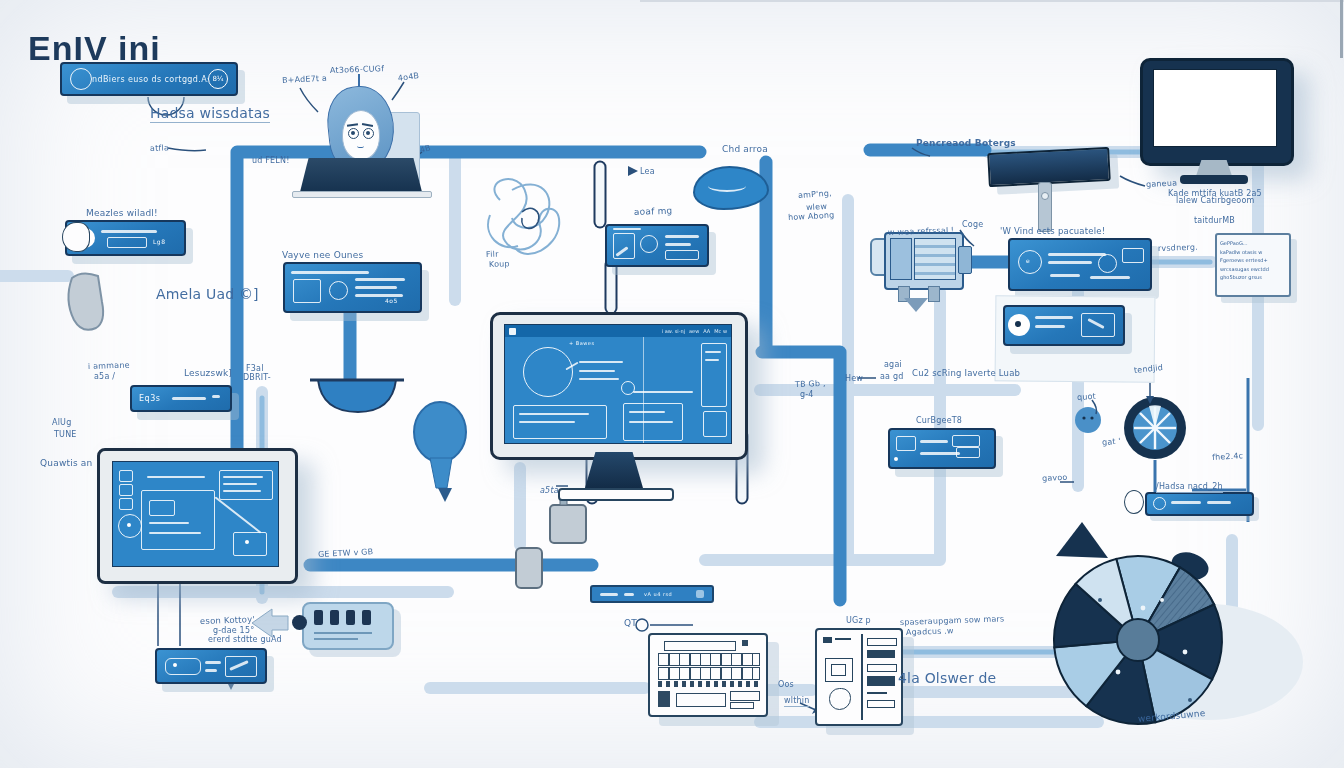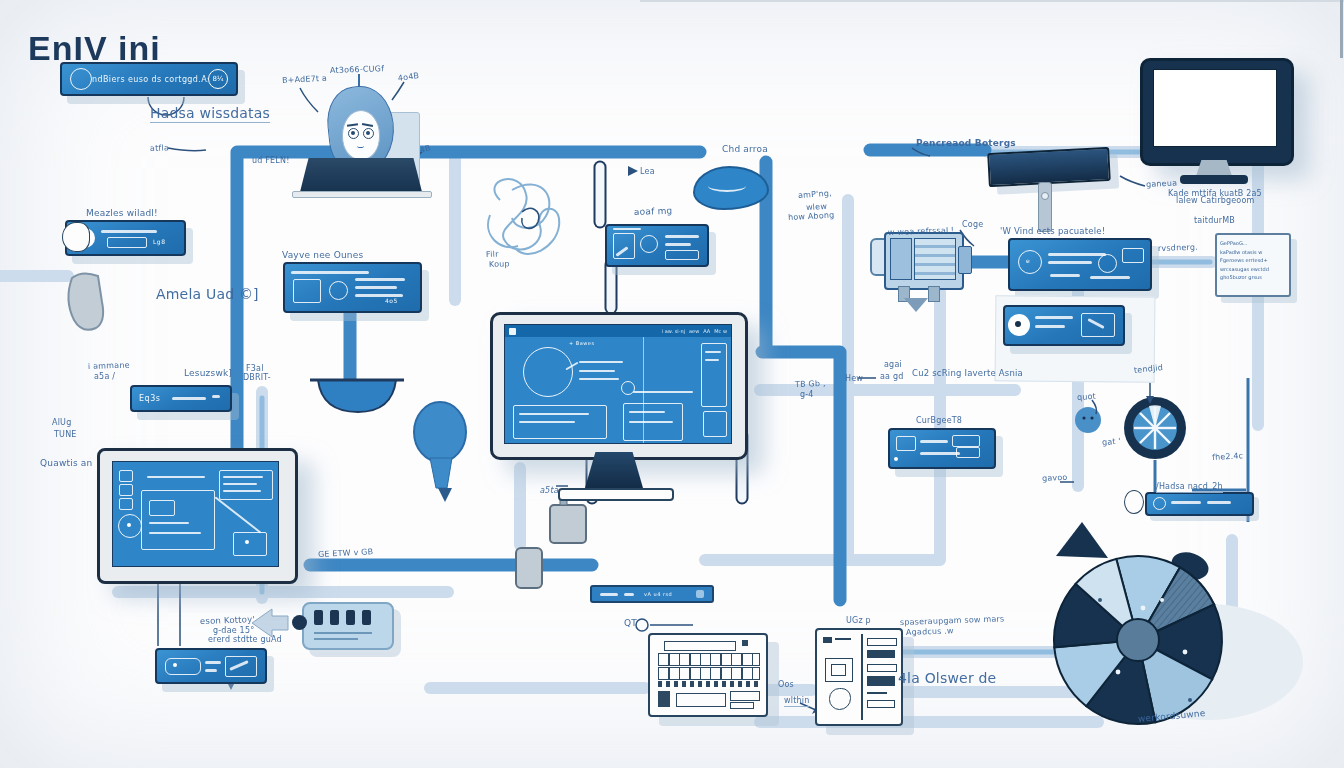--- a/index.html
+++ b/index.html
@@ -464,21 +464,21 @@
       <span class="ann" style="left: 962px; top: 220px;">Coge</span>
       <span class="ann" style="left: 1000px; top: 226px; font-size: 8.5px;">'W Vind ects pacuatele!</span>
       <span class="ann" style="left: 1158px; top: 244px; transform: rotate(-2deg);">rvsdnerg.</span>
       <span class="ann" style="left: 486px; top: 250px; transform: rotate(-2deg);">Filr</span>
       <span class="ann" style="left: 489px; top: 260px; transform: rotate(-2deg);">Koup</span>
       <span class="ann" style="left: 795px; top: 380px; transform: rotate(-2deg);">TB Gb ,</span>
       <span class="ann" style="left: 800px; top: 390px;">g-4</span>
       <span class="ann" style="left: 845px; top: 374px;">Hew</span>
       <span class="ann" style="left: 884px; top: 360px;">agai</span>
       <span class="ann" style="left: 880px; top: 372px;">aa gd</span>
-      <span class="ann" style="left: 912px; top: 368px; font-size: 8.5px;">Cu2 scRing Iaverte Asnia</span>
+      <span class="ann" style="left: 912px; top: 368px; font-size: 8.5px;">Cu2 scRing Iaverte Luab</span>
       <span class="ann" style="left: 916px; top: 416px;">CurBgeeT8</span>
       <span class="ann" style="left: 540px; top: 486px; font-style: italic;">a5ta</span>
       <span class="ann" style="left: 1134px; top: 366px; transform: rotate(-6deg);">tendjid</span>
       <span class="ann" style="left: 1077px; top: 393px; transform: rotate(-4deg);">quot</span>
       <span class="ann" style="left: 1102px; top: 438px; transform: rotate(-4deg);">gat '</span>
       <span class="ann" style="left: 1212px; top: 453px; transform: rotate(-3deg);">fhe2.4c</span>
       <span class="ann" style="left: 1042px; top: 474px; transform: rotate(-3deg);">gavoo</span>
       <span class="ann u" style="left: 1156px; top: 482px;">/Hadsa nacd_2h</span>
       <span class="ann" style="left: 88px; top: 362px; transform: rotate(-2deg);">i ammane</span>
       <span class="ann" style="left: 94px; top: 372px;">a5a /</span>

